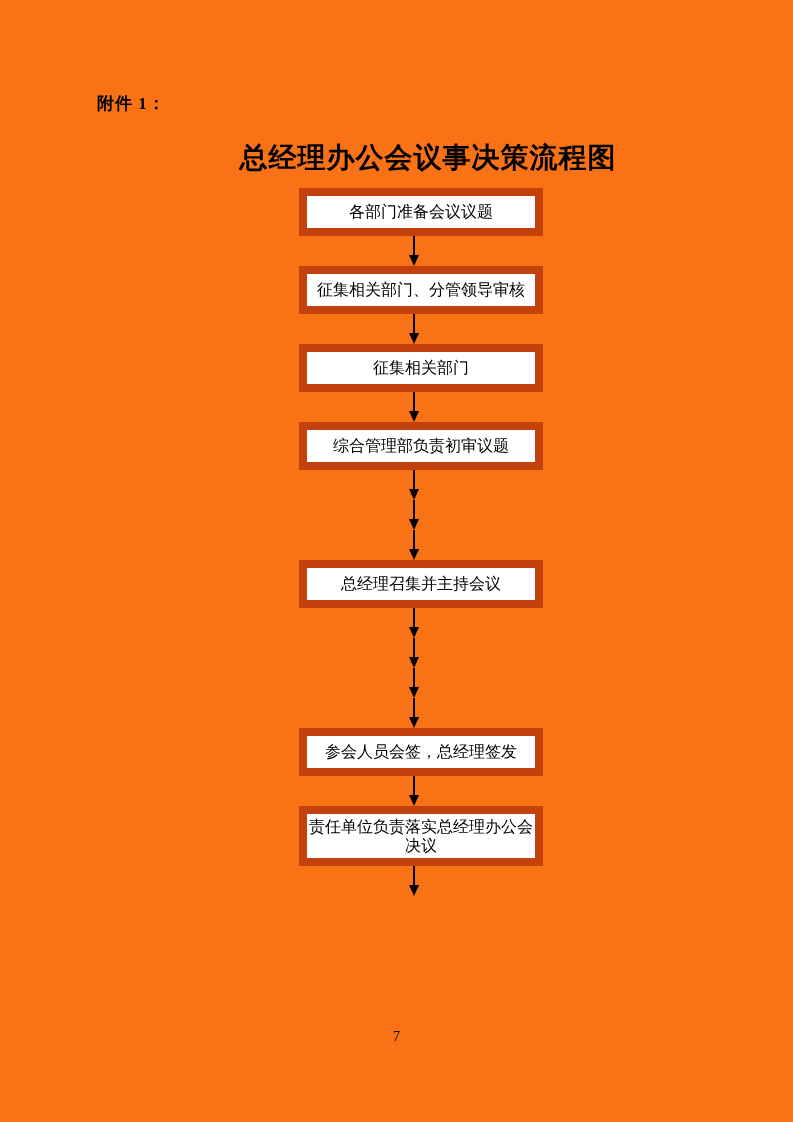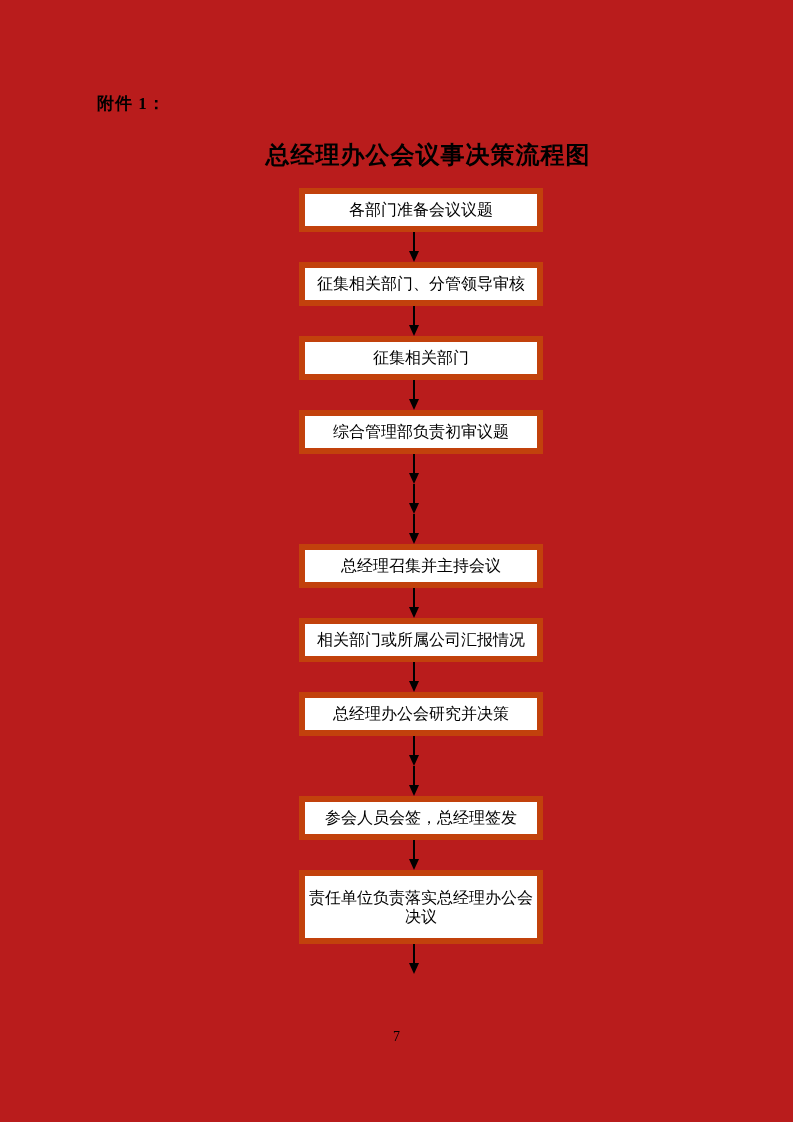--- a/index.html
+++ b/index.html
@@ -4,66 +4,66 @@
 <style>
   html, body {
     margin: 0;
     padding: 0;
     background: #ffffff;
   }
   .page {
     position: relative;
     width: 793px;
     height: 1122px;
-    background: #b91c1c;
+    background: #f97316;
     color: #000000;
     font-family: "Liberation Serif", "DejaVu Serif", serif;
     overflow: hidden;
   }
   .attachment-label {
     position: absolute;
     left: 97px;
     top: 92px;
     font-size: 17px;
     font-weight: bold;
     letter-spacing: 1px;
     white-space: nowrap;
   }
   .doc-title {
     position: absolute;
     top: 139px;
     left: 428px;
     transform: translateX(-50%);
-    font-size: 24px;
+    font-size: 28px;
     font-weight: bold;
     letter-spacing: 1px;
     white-space: nowrap;
   }
   .flow {
     position: absolute;
     top: 188px;
     left: 421px;
     transform: translateX(-50%);
     display: flex;
     flex-direction: column;
     align-items: center;
   }
   .flow-box {
     box-sizing: border-box;
     width: 244px;
-    border: 6px solid #c2410c;
+    border: 8px solid #c2410c;
     background: #ffffff;
     text-align: center;
     font-size: 16px;
     line-height: 20px;
     padding: 6px 0;
   }
   .flow-box.tall {
     line-height: 19px;
-    padding: 12px 0;
+    padding: 3px 0;
   }
   .arrow {
     height: 30px;
     display: flex;
     flex-direction: column;
     align-items: center;
     margin-right: 14px; 
   }
   .arrow-shaft {
     width: 2px;
@@ -130,27 +130,25 @@
         <div class="arrow-shaft"></div>
         <div class="arrow-head"></div>
       </div>
 
     <div class="flow-box">总经理召集并主持会议</div>
     <div class="arrow">
         <div class="arrow-shaft"></div>
         <div class="arrow-head"></div>
       </div>
 
-    <div class="flow-box">相关部门或所属公司汇报情况</div>
     <div class="arrow">
         <div class="arrow-shaft"></div>
         <div class="arrow-head"></div>
       </div>
 
-    <div class="flow-box">总经理办公会研究并决策</div>
     <div class="arrow">
         <div class="arrow-shaft"></div>
         <div class="arrow-head"></div>
       </div>
 
     <div class="arrow">
         <div class="arrow-shaft"></div>
         <div class="arrow-head"></div>
       </div>
 

